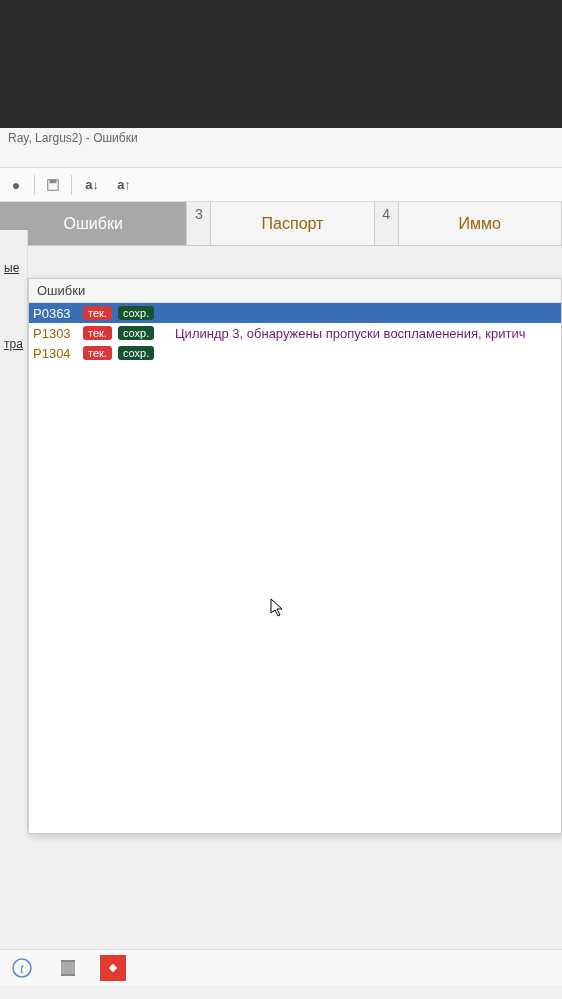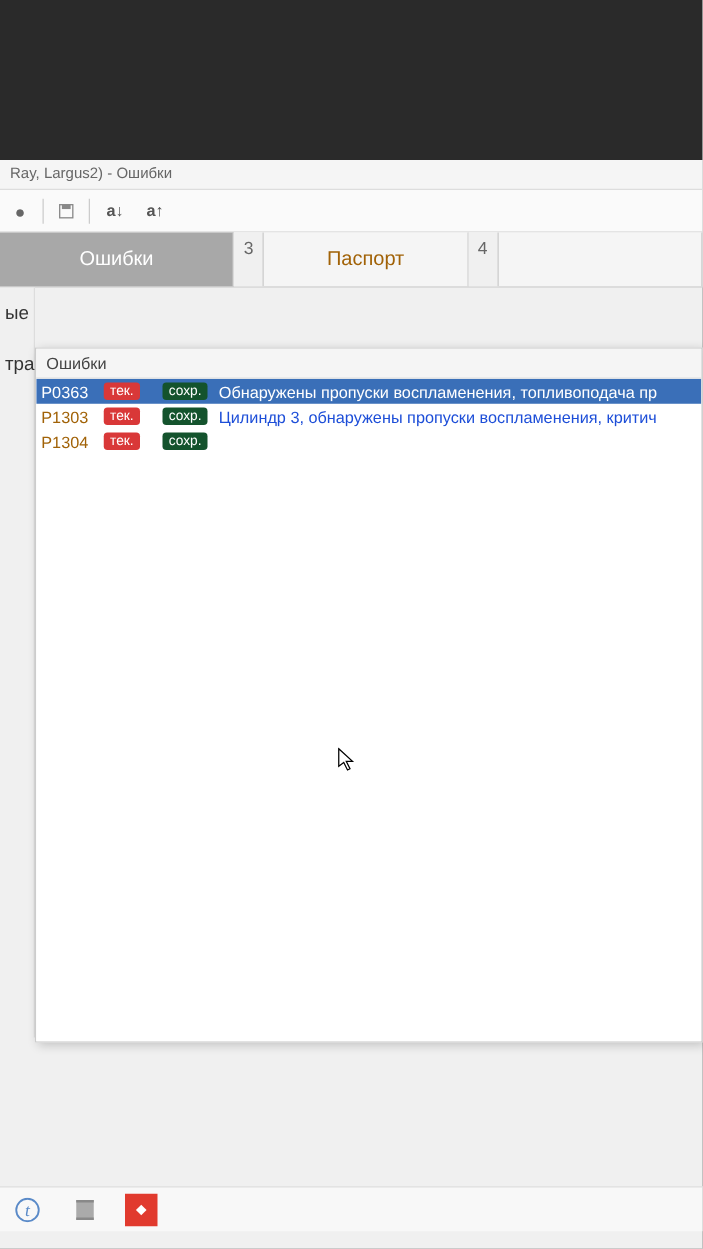--- a/index.html
+++ b/index.html
@@ -14,21 +14,21 @@
     }
     .screen-area {
       position: absolute;
       top: 128px;
       left: 0;
       right: 0;
       bottom: 0;
       background: #f0f0f0;
     }
     .title-bar {
-      height: 24px;
+      height: 40px;
       background: #f5f5f5;
       padding: 3px 8px;
       font-size: 12px;
       color: #666;
       border-bottom: 1px solid #ddd;
     }
     .toolbar {
       height: 34px;
       background: #fafafa;
       border-bottom: 1px solid #ddd;
@@ -101,23 +101,24 @@
     .side-column {
       position: absolute;
       left: 0;
       top: 102px;
       width: 28px;
       height: 600px;
       background: #f0f0f0;
       border-right: 1px solid #ddd;
     }
     .side-text {
-      font-size: 15px;
+      font-size: 12px;
       color: #333;
-      padding: 12px 4px;
+      padding: 31px 4px;
+      text-decoration: underline;
     }
     .errors-window {
       position: absolute;
       left: 28px;
       top: 150px;
       right: 0;
       height: 556px;
       background: #fff;
       border: 1px solid #ccc;
       box-shadow: 2px 2px 8px rgba(0,0,0,0.2);
@@ -153,34 +154,34 @@
       padding-left: 4px;
       color: #a16207;
     }
     .error-row.selected .error-code { color: #fff; }
     .badge {
       display: inline-block;
       padding: 1px 5px;
       border-radius: 3px;
       font-size: 11px;
       color: #fff;
-      margin-right: 16px;
+      margin-right: 4px;
     }
     .badge-red { background: #d93838; }
     .badge-blue { background: #14532d; }
     .badges-cell {
       width: 86px;
       display: flex;
       gap: 2px;
     }
     .error-desc {
       flex: 1;
       padding-left: 6px;
       overflow: hidden;
-      color: #1d4ed8;
+      color: #701a75;
     }
     .error-row.selected .error-desc { color: #fff; }
     .cursor {
       position: absolute;
       left: 270px;
       top: 470px;
       font-size: 18px;
       color: #000;
       pointer-events: none;
       z-index: 100;
@@ -240,39 +241,39 @@
   <div class="tabs-row">
     <div class="tab active">
       <span class="tab-label">Ошибки</span>
     </div>
     <div class="tab">
       <span class="tab-number">3</span>
       <span class="tab-label">Паспорт</span>
     </div>
     <div class="tab">
       <span class="tab-number">4</span>
+      <span class="tab-label">Иммо</span>
     </div>
   </div>
 
   <div class="side-column">
     <div class="side-text">ые</div>
     <div class="side-text">тра</div>
   </div>
 
   <div class="errors-window">
     <div class="errors-title">Ошибки</div>
     <div class="errors-list">
 
       <div class="error-row selected">
         <span class="error-code">P0363</span>
         <span class="badges-cell">
           <span class="badge badge-red">тек.</span>
           <span class="badge badge-blue">сохр.</span>
         </span>
-        <span class="error-desc">Обнаружены пропуски воспламенения, топливоподача пр</span>
       </div>
 
       <div class="error-row">
         <span class="error-code">P1303</span>
         <span class="badges-cell">
           <span class="badge badge-red">тек.</span>
           <span class="badge badge-blue">сохр.</span>
         </span>
         <span class="error-desc">Цилиндр 3, обнаружены пропуски воспламенения, критич</span>
       </div>

